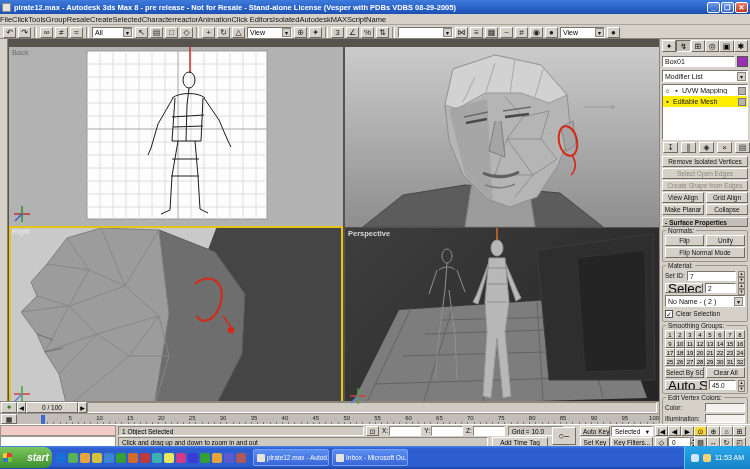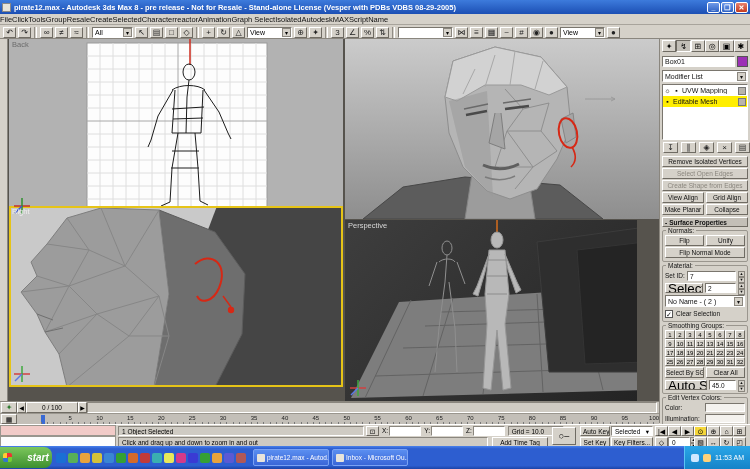--- a/index.html
+++ b/index.html
@@ -27,27 +27,27 @@
     background:#d5d1c9; border:1px solid; border-color:#fff #6f6b63 #6f6b63 #fff; flex:0 0 auto; overflow:hidden;}
   .tsep { width:3px; height:11px; border-left:1px solid #908c84; border-right:1px solid #fff; margin:0 2px; flex:0 0 auto;}
   .tb-dd { height:11px; background:#fff; border:1px solid; border-color:#7a766e #fff #fff #7a766e;
     display:flex; align-items:center; font-size:7px; margin:0 1px; flex:0 0 auto; }
   .tb-dd .val { padding:0 2px; min-width:20px; }
   .tb-dd .arr { width:9px; height:9px; background:#d5d1c9; border:1px solid #8a867e; font-size:6px; line-height:8px; text-align:center; }
 
   
   #workarea { position:absolute; left:0; top:39px; width:659px; height:362px; background:#56534d; }
   #leftstrip { position:absolute; left:0; top:0; width:8px; height:362px; background:#d5d1c9; border-right:1px solid #8a867e; }
-  .vp { position:absolute; overflow:hidden; }
+  .vp { position:absolute; overflow:hidden;margin-top:8px; }
   .vp-label { position:absolute; left:3px; top:1px; font-size:7.5px; z-index:5; }
   .vp.active { outline:2px solid #e6c417; outline-offset:-2px; }
   #vp-tl { left:9px;  top:0;    width:334px; height:180px; background:#b2b2b2; }
   #vp-tr { left:345px; top:0;   width:314px; height:180px; background:linear-gradient(180deg,#cbcbcb,#8e8e8e); }
-  #vp-bl { left:9px;  top:167px; width:334px; height:181px; background:#c9c9c9; }
-  #vp-br { left:345px; top:181px; width:292px; height:181px; background:linear-gradient(135deg,#3e3e3e,#242424); }
+  #vp-bl { left:9px;  top:179px; width:334px; height:181px; background:#c9c9c9; }
+  #vp-br { left:345px; top:181px; width:318px; height:181px; background:linear-gradient(135deg,#3e3e3e,#242424);font-weight:bold; }
   .tripod { position:absolute; left:2px; bottom:2px; z-index:5; }
 
   
   #cpanel { position:absolute; left:659px; top:39px; width:91px; height:384px; background:#d5d1c9;
     border-left:1px solid #8a867e; font-size:6.5px; color:#111; padding:1px 2px; }
   #cp-tabs { display:flex; height:12px; margin-bottom:2px; }
   .cp-tab { flex:1; height:12px; font-size:8px; line-height:11px; text-align:center;
     background:#d5d1c9; border:1px solid; border-color:#fff #6f6b63 #6f6b63 #fff; }
   .cp-tab.active { background:#c3bfb7; border-color:#6f6b63 #fff #fff #6f6b63; }
   #cp-name-row { display:flex; align-items:center; height:14px; gap:2px; }
@@ -144,21 +144,21 @@
       <span class="menu-item">File</span>
       <span class="menu-item">Click</span>
       <span class="menu-item">Tools</span>
       <span class="menu-item">Group</span>
       <span class="menu-item">Resale</span>
       <span class="menu-item">Create</span>
       <span class="menu-item">Selected</span>
       <span class="menu-item">Character</span>
       <span class="menu-item">reactor</span>
       <span class="menu-item">Animation</span>
-      <span class="menu-item">Graph Select</span>
+      <span class="menu-item">Click Editors</span>
       <span class="menu-item">Isolated</span>
       <span class="menu-item">Autodesk</span>
       <span class="menu-item">MAXScript</span>
       <span class="menu-item">Name</span>
     </div>
 
   <div id="toolbar">
       <button class="tb-btn">↶</button>
       <button class="tb-btn">↷</button>
       <div class="tsep"></div>

